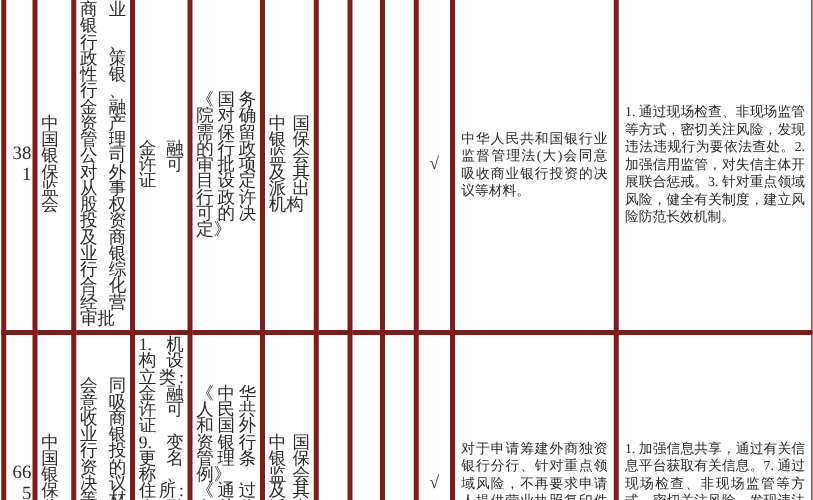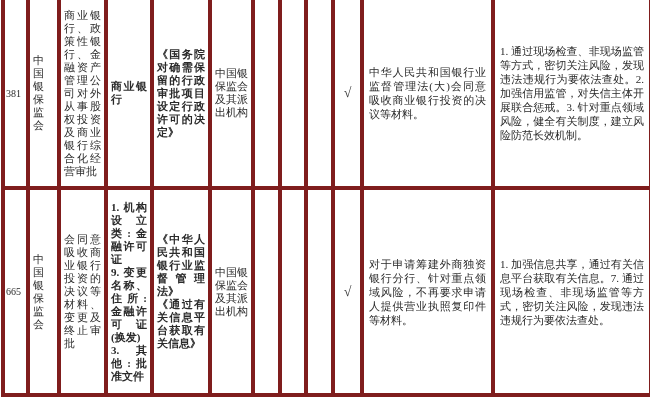--- a/index.html
+++ b/index.html
@@ -22,39 +22,39 @@
   }
   td {
     border: 4px solid #7f1d1d;
     vertical-align: middle;
     overflow: hidden;
     word-break: break-all;
   }
   tr.first-row td { border-top: none; }
   
   td.v {
-    font-size: 11px;
+    font-size: 14px;
     line-height: 13px;
     padding: 2px 3px;
     text-align: justify;
     text-justify: inter-ideograph;
     margin-top: 24px;
   }
-  td.v div { margin: 0; text-align: justify; font-weight: bold; }
+  td.v div { margin: 0; text-align: justify; }
   
   td.w {
     font-size: 11px;
     line-height: 14px;
     padding: 3px 5px;
     text-align: justify;
     text-justify: inter-ideograph;
   }
   td.seq {
-    font-size: 10px;
-    text-align: left;
+    font-size: 15px;
+    text-align: right;
     padding: 1px;
   }
   td.check {
     text-align: center;
     font-size: 14px;
     color: #3a3a3a;
     padding: 0;
   }
   td.empty { padding: 0; }
 </style>
@@ -75,21 +75,21 @@
     <col style="width:29px">
     <col style="width:131px">
     <col style="width:158px">
   </colgroup>
   <tbody>
     <tr class="first-row" style="height:188px">
       <td class="seq">381</td>
       <td class="v">中国银保监会</td>
       <td class="v">商业银行、政策性银行、金融资产管理公司对外从事股权投资及商业银行综合化经营审批</td>
       <td class="v">
-        <div>商业银行</div>
+        <div>金融许可证</div>
       </td>
       <td class="v">
         <div>《国务院对确需保留的行政审批项目设定行政许可的决定》</div>
       </td>
       <td class="v">中国银保监会及其派出机构</td>
       <td class="empty"></td>
       <td class="empty"></td>
       <td class="empty"></td>
       <td class="check">
         <span>√</span>
@@ -100,21 +100,21 @@
     <tr style="height:207px">
       <td class="seq">665</td>
       <td class="v">中国银保监会</td>
       <td class="v">会同意吸收商业银行投资的决议等材料、变更及终止审批</td>
       <td class="v">
         <div>1. 机构设立类:金融许可证</div>
         <div>9. 变更名称、住所:金融许可证(换发)</div>
         <div>3. 其他:批准文件</div>
       </td>
       <td class="v">
-        <div>《中华人民共和国银行业监督管理法》</div>
+        <div>《中华人民共和国外资银行管理条例》</div>
         <div>《通过有关信息平台获取有关信息》</div>
       </td>
       <td class="v">中国银保监会及其派出机构</td>
       <td class="empty"></td>
       <td class="empty"></td>
       <td class="empty"></td>
       <td class="check">
         <span>√</span>
       </td>
       <td class="w">对于申请筹建外商独资银行分行、针对重点领域风险，不再要求申请人提供营业执照复印件等材料。</td>

